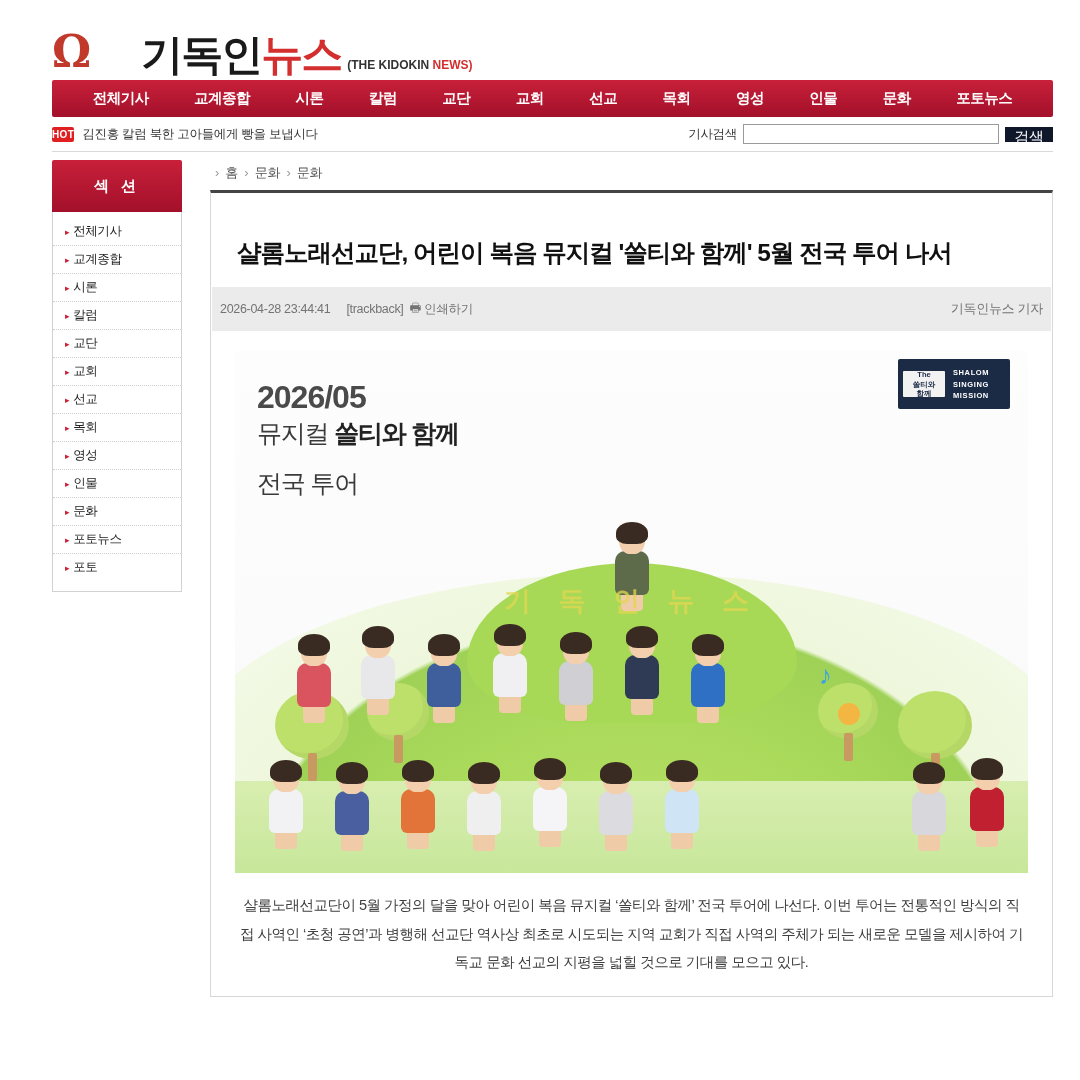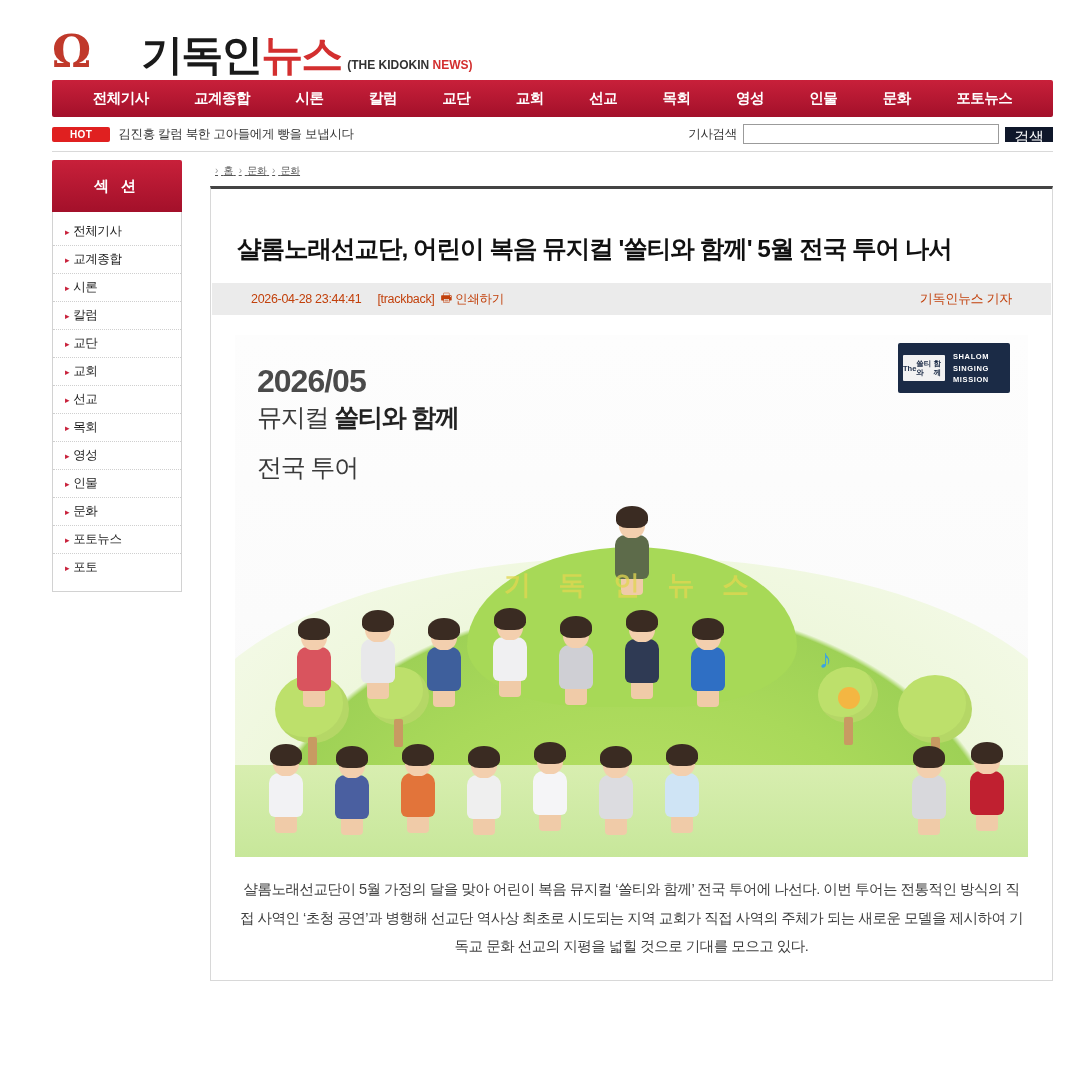--- a/index.html
+++ b/index.html
@@ -79,21 +79,21 @@
     display: flex;
     align-items: center;
     border-bottom: 1px solid #d9d9d9;
     padding-bottom: 4px;
   }
   .hot-badge {
     background: #e02020;
     color: #fff;
     font-size: 10px;
     font-weight: 700;
-    padding: 2px 18px;
+    padding: 2px 0;
     border-radius: 2px;
     margin-right: 8px;
     letter-spacing: 0.4px;
   }
   .hot-text {
     font-size: 12.5px;
     color: #333;
     letter-spacing: -0.3px;
   }
   .search-area {
@@ -154,25 +154,24 @@
     border-bottom: 1px dotted #cfcfcf;
     letter-spacing: -0.4px;
     cursor: pointer;
   }
   .sec-list .s-item:last-child { border-bottom: none; }
   .s-item .bullet { color: #c8203a; font-size: 9px; margin-right: 4px; }
 
   
   .article-col { flex: 1; padding-left: 28px; }
   .breadcrumb {
-    font-size: 10px;
+    font-size: 13px;
     color: #555;
     padding: 4px 0 8px 2px;
     letter-spacing: -0.3px;
-    text-decoration: underline;
   }
   .breadcrumb .sep { color: #999; margin: 0 3px; }
   .article-box {
     border: 1px solid #d8d8d8;
     border-top: 3px solid #444;
     background: #fff;
   }
   .headline {
     font-size: 24.5px;
     font-weight: 700;
@@ -184,26 +183,26 @@
   .subhead {
     font-size: 14.5px;
     color: #333;
     letter-spacing: -0.8px;
     padding: 16px 26px 22px 26px;
     font-weight: 500;
   }
   .meta {
     background: #ebebeb;
     margin: 0 1px;
-    height: 32px;
+    height: 44px;
     display: flex;
     align-items: center;
-    padding: 0 39px;
+    padding: 0 8px;
     font-size: 12.5px;
-    color: #c2410c;
+    color: #737373;
     letter-spacing: -0.3px;
   }
   .meta .date { margin-right: 16px; }
   .meta .trackback { margin-right: 6px; }
   .meta .printer { margin-right: 3px; }
   .meta .reporter { margin-left: auto; font-size: 13px; }
 
   
   .poster-wrap { padding: 20px 24px 0 24px; }
   .poster {
@@ -222,21 +221,21 @@
     align-items: center;
     border-radius: 2px;
   }
   .badge .b-left {
     width: 42px; height: 26px;
     margin-left: 5px;
     background: #f2f2f2;
     color: #1b2b46;
     font-size: 7.5px;
     font-weight: 700;
-    display: flex; flex-direction: row;
+    display: flex; flex-direction: column;
     align-items: center; justify-content: center;
     line-height: 1.25;
     border-radius: 1px;
   }
   .badge .b-right {
     color: #fff;
     font-size: 7.5px;
     font-weight: 700;
     line-height: 1.55;
     margin-left: 8px;

